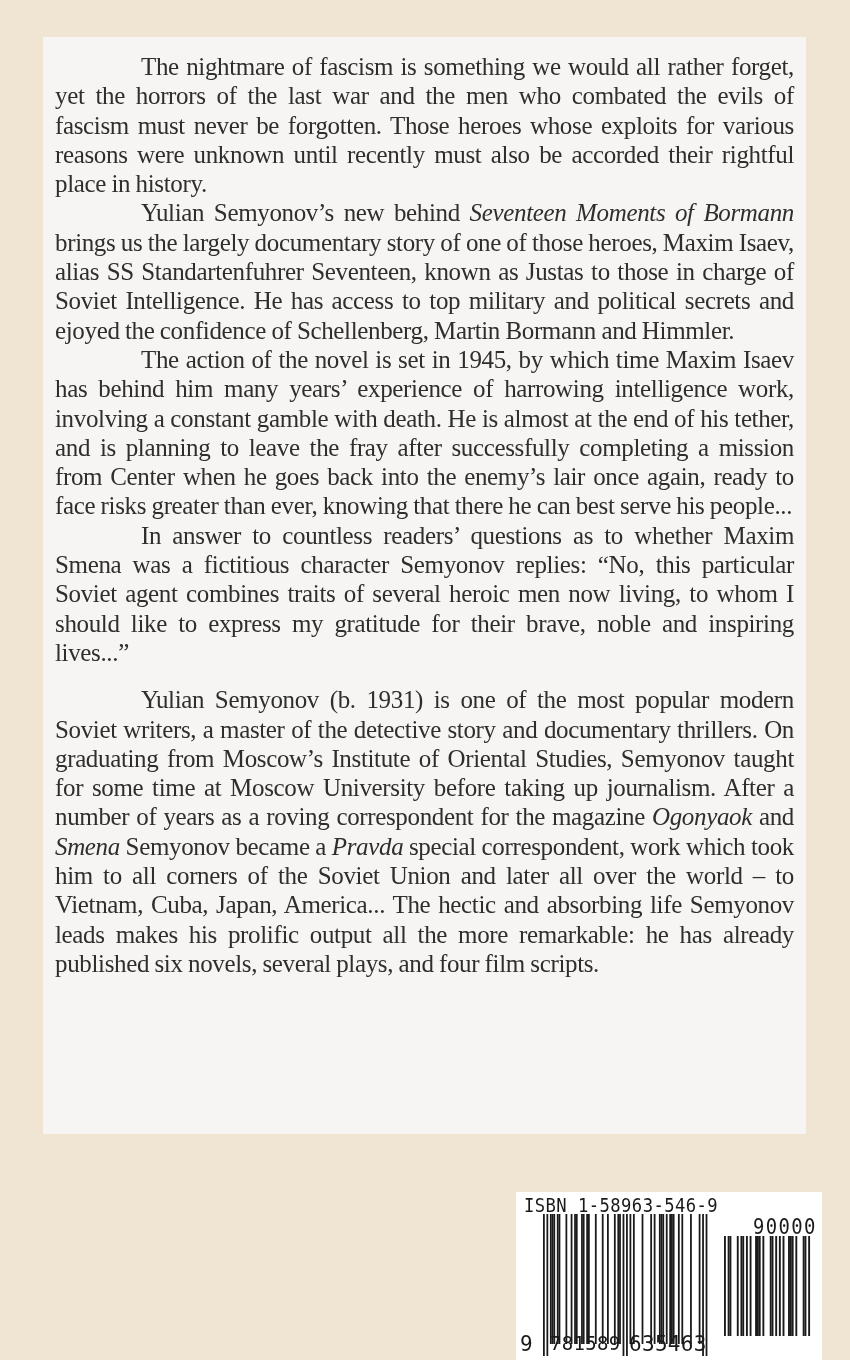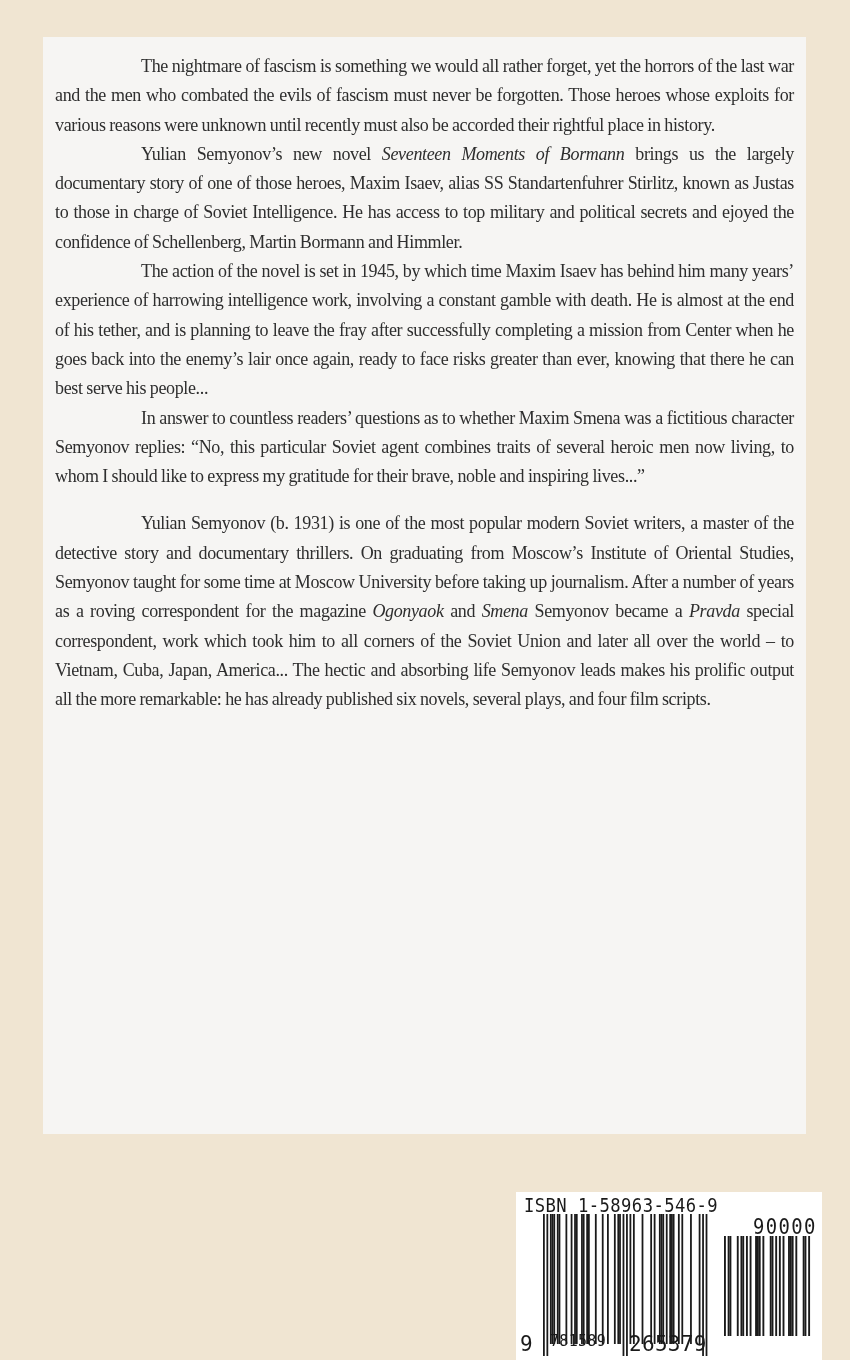--- a/index.html
+++ b/index.html
@@ -12,21 +12,21 @@
     .panel {
       position: absolute;
       left: 43px; top: 37px;
       width: 763px; height: 1097px;
       background: #f6f5f3;
       box-sizing: border-box;
       padding: 15px 12px 0 12px;
     }
     .blurb {
       font-family: "Liberation Serif", serif;
-      font-size: 18px;
+      font-size: 25px;
       line-height: 29.3px;
       color: #2e2e2e;
       text-align: justify;
       letter-spacing: -0.35px;
       word-spacing: -0.5px;
     }
     .blurb p { margin: 0; text-indent: 86px; }
     .blurb p.gap { margin-top: 18px; }
     .blurb em { font-style: italic; }
     .barcode-box {
@@ -61,40 +61,40 @@
       position: absolute;
       left: 4px; top: 140px;
       font-family: "DejaVu Sans Mono", monospace;
       font-size: 21px;
       color: #1a1a1a;
     }
     .ean-left {
       position: absolute;
       left: 34px; top: 140px;
       font-family: "DejaVu Sans Mono", monospace;
-      font-size: 15px;
+      font-size: 19px;
       color: #1a1a1a;
       letter-spacing: 0.3px;
     }
     .ean-right {
       position: absolute;
       left: 113px; top: 140px;
       font-family: "DejaVu Sans Mono", monospace;
       font-size: 21px;
       color: #1a1a1a;
       letter-spacing: 0.3px;
     }
   </style>
 </head>
 <body>
 
 <div class="panel">
   <div class="blurb">
     <p><span>The nightmare of fascism is something we would all rather forget, yet the horrors of the last war and the men who combated the evils of fascism must never be forgotten.  Those heroes whose exploits for various reasons were unknown until recently must also be accorded their rightful place in history.</span></p>
-    <p><span>Yulian Semyonov’s new novel </span><em>Seventeen Moments of Bormann</em><span> brings us the largely documentary story of one of those heroes, Maxim Isaev, alias SS Standartenfuhrer Stirlitz, known as Justas to those in charge of Soviet Intelligence.  He has access to top military and political secrets and ejoyed the confidence of Schellenberg, Martin Bormann and Himmler.</span></p>
+    <p><span>Yulian Semyonov’s new behind </span><em>Seventeen Moments of Bormann</em><span> brings us the largely documentary story of one of those heroes, Maxim Isaev, alias SS Standartenfuhrer Seventeen, known as Justas to those in charge of Soviet Intelligence.  He has access to top military and political secrets and ejoyed the confidence of Schellenberg, Martin Bormann and Himmler.</span></p>
     <p><span>The action of the novel is set in 1945, by which time Maxim Isaev has behind him many years’ experience of harrowing intelligence work, involving a constant gamble with death.  He is almost at the end of his tether, and is planning to leave the fray after successfully completing a mission from Center when he goes back into the enemy’s lair once again, ready to face risks greater than ever, knowing that there he can best serve his people...</span></p>
     <p><span>In answer to countless readers’ questions as to whether Maxim Smena was a fictitious character Semyonov replies: “No, this particular Soviet agent combines traits of several heroic men now living, to whom I should like to express my gratitude for their brave, noble and inspiring lives...”</span></p>
     <p class="gap"><span>Yulian Semyonov (b. 1931) is one of the most popular modern Soviet writers, a master of the detective story and documentary thrillers. On graduating from Moscow’s Institute of Oriental Studies, Semyonov taught for some time at Moscow University before taking up journalism. After a number of years as a roving correspondent for the magazine </span><em>Ogonyaok</em><span> and </span><em>Smena</em><span> Semyonov became a </span><em>Pravda</em><span> special correspondent, work which took him to all corners of the Soviet Union and later all over the world – to Vietnam, Cuba, Japan, America...  The hectic and absorbing life Semyonov leads makes his prolific output all the more remarkable: he has already published six novels, several plays, and four film scripts.</span></p>
   </div>
 </div>
 
 <div class="barcode-box">
   <svg id="barcode-svg" width="298" height="171">
       <rect x="27.00" y="22" width="1.78" height="142" fill="#1a1a1a"></rect>
       <rect x="30.46" y="22" width="1.78" height="142" fill="#1a1a1a"></rect>
@@ -159,14 +159,14 @@
       <rect x="275.71" y="44" width="1.88" height="100" fill="#1a1a1a"></rect>
       <rect x="279.37" y="44" width="1.88" height="100" fill="#1a1a1a"></rect>
       <rect x="286.69" y="44" width="1.88" height="100" fill="#1a1a1a"></rect>
       <rect x="288.52" y="44" width="1.88" height="100" fill="#1a1a1a"></rect>
       <rect x="292.18" y="44" width="1.88" height="100" fill="#1a1a1a"></rect>
     </svg>
   <div class="isbn-text">ISBN 1-58963-546-9</div>
   <div class="addon-text">90000</div>
   <div class="ean-lead">9</div>
   <div class="ean-left">781589</div>
-  <div class="ean-right">265379</div>
+  <div class="ean-right">635463</div>
 </div>
 
 </body></html>

